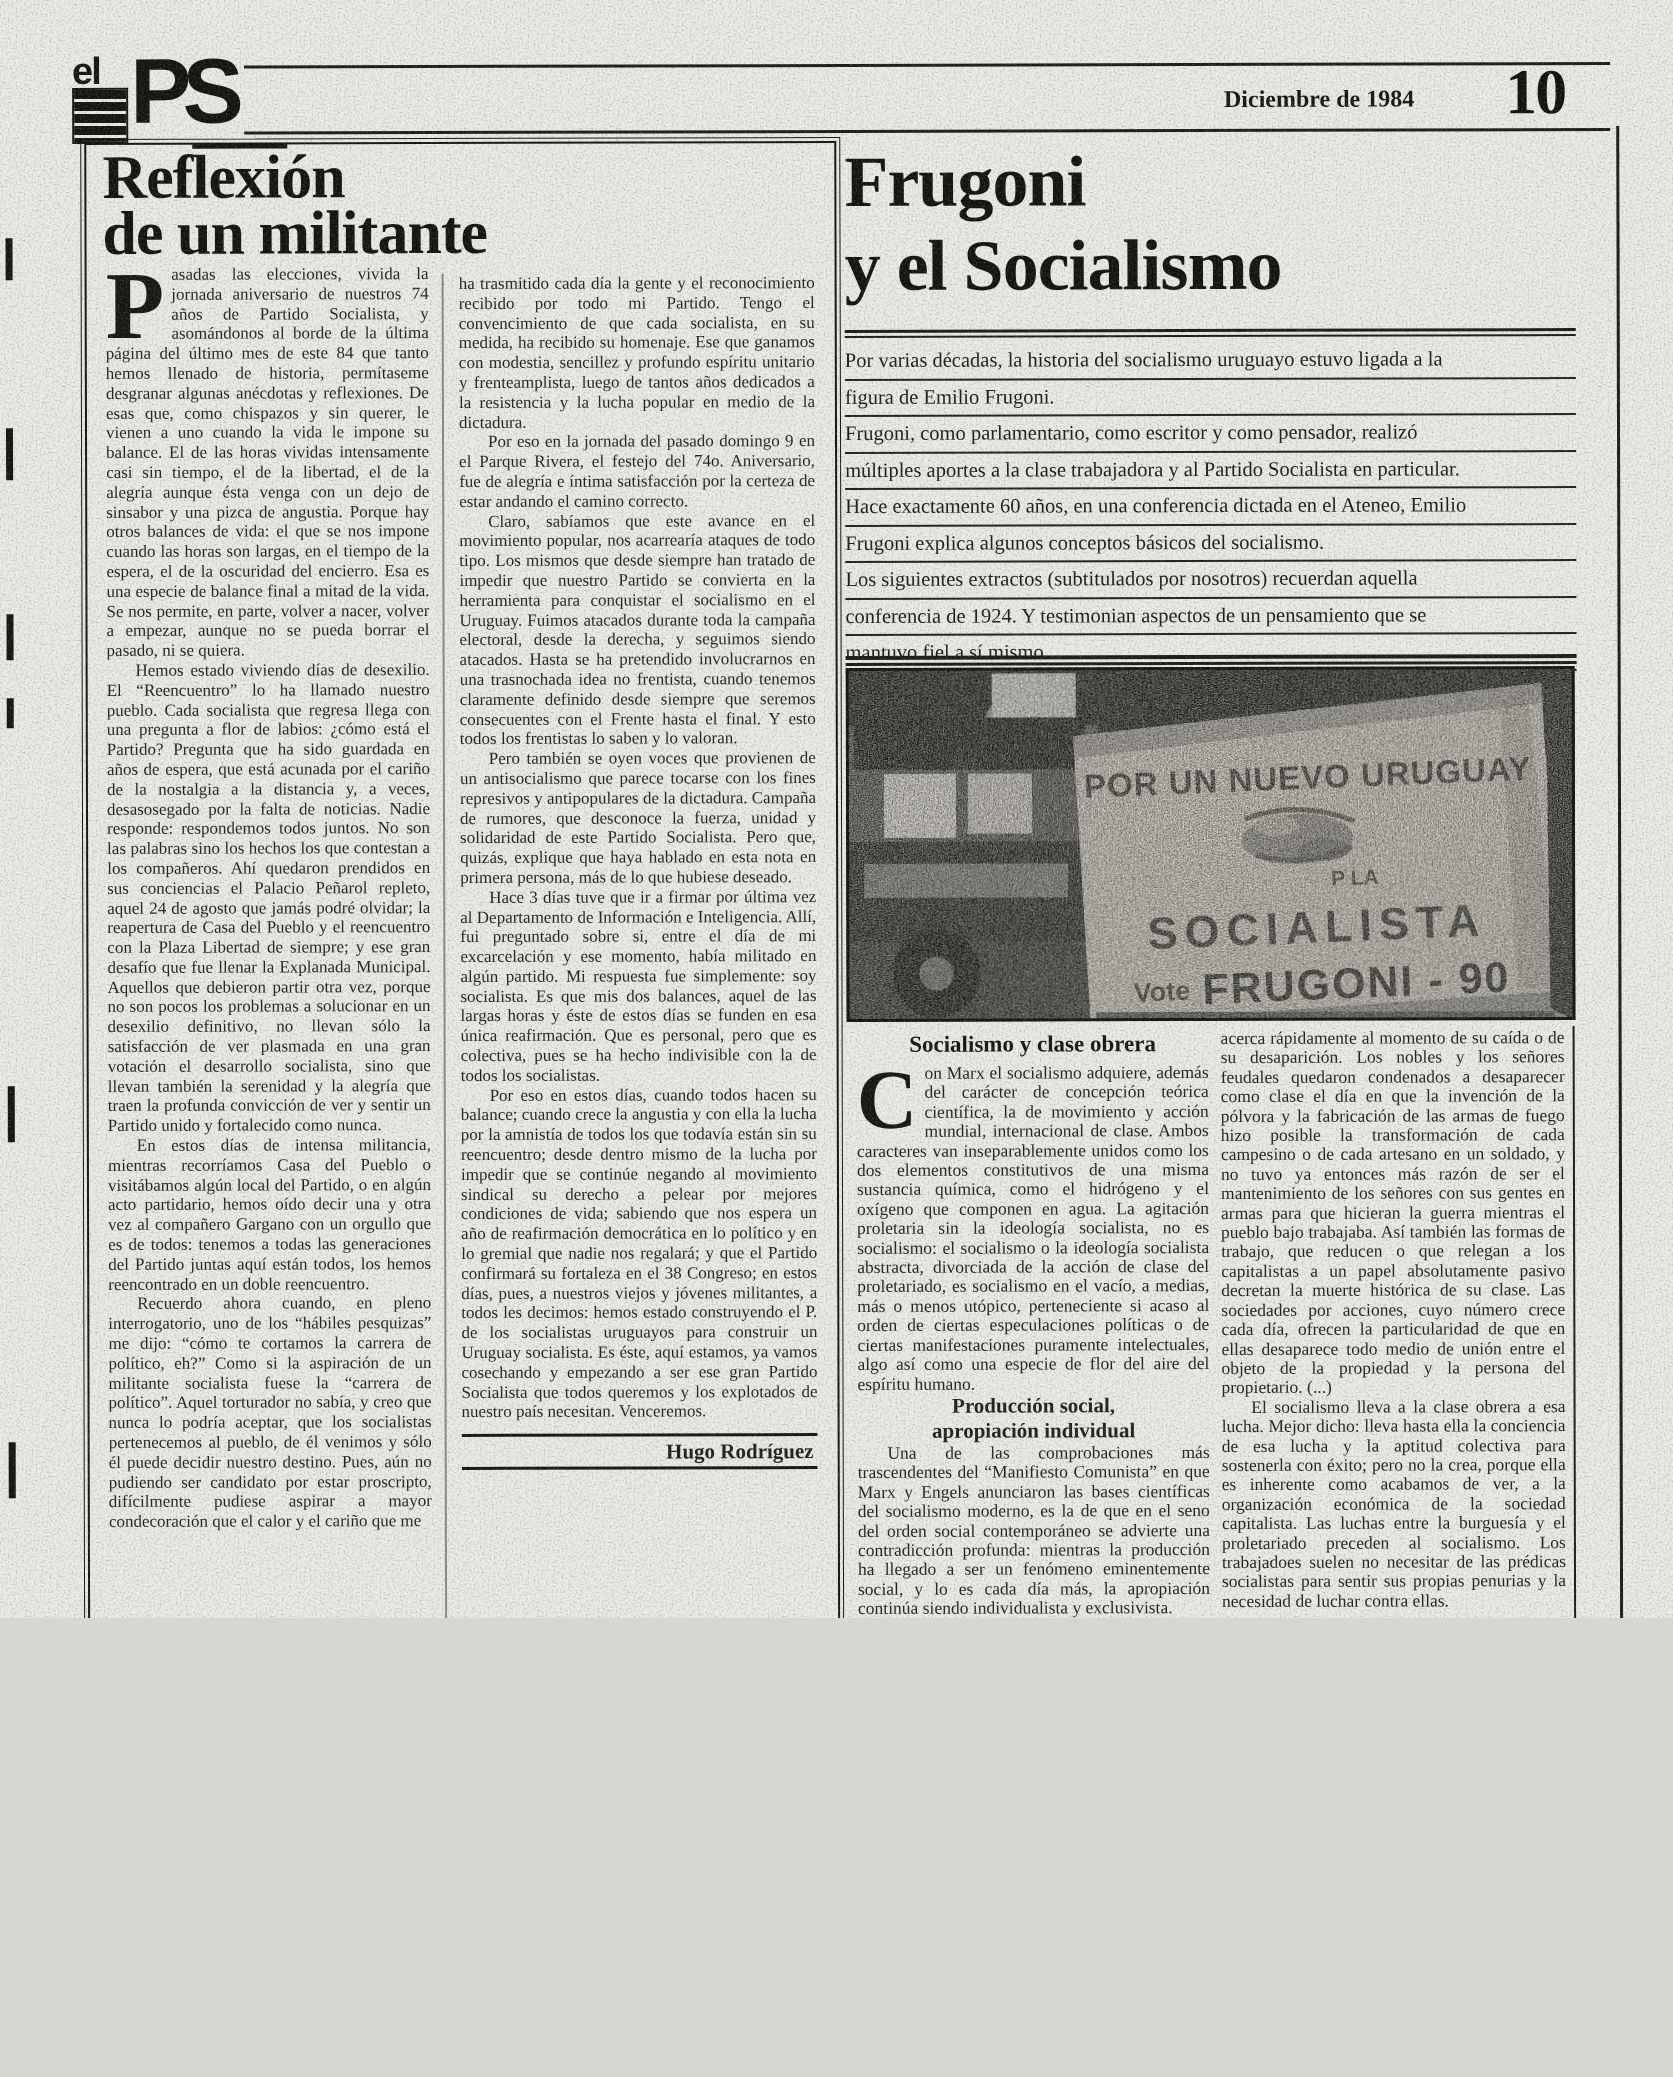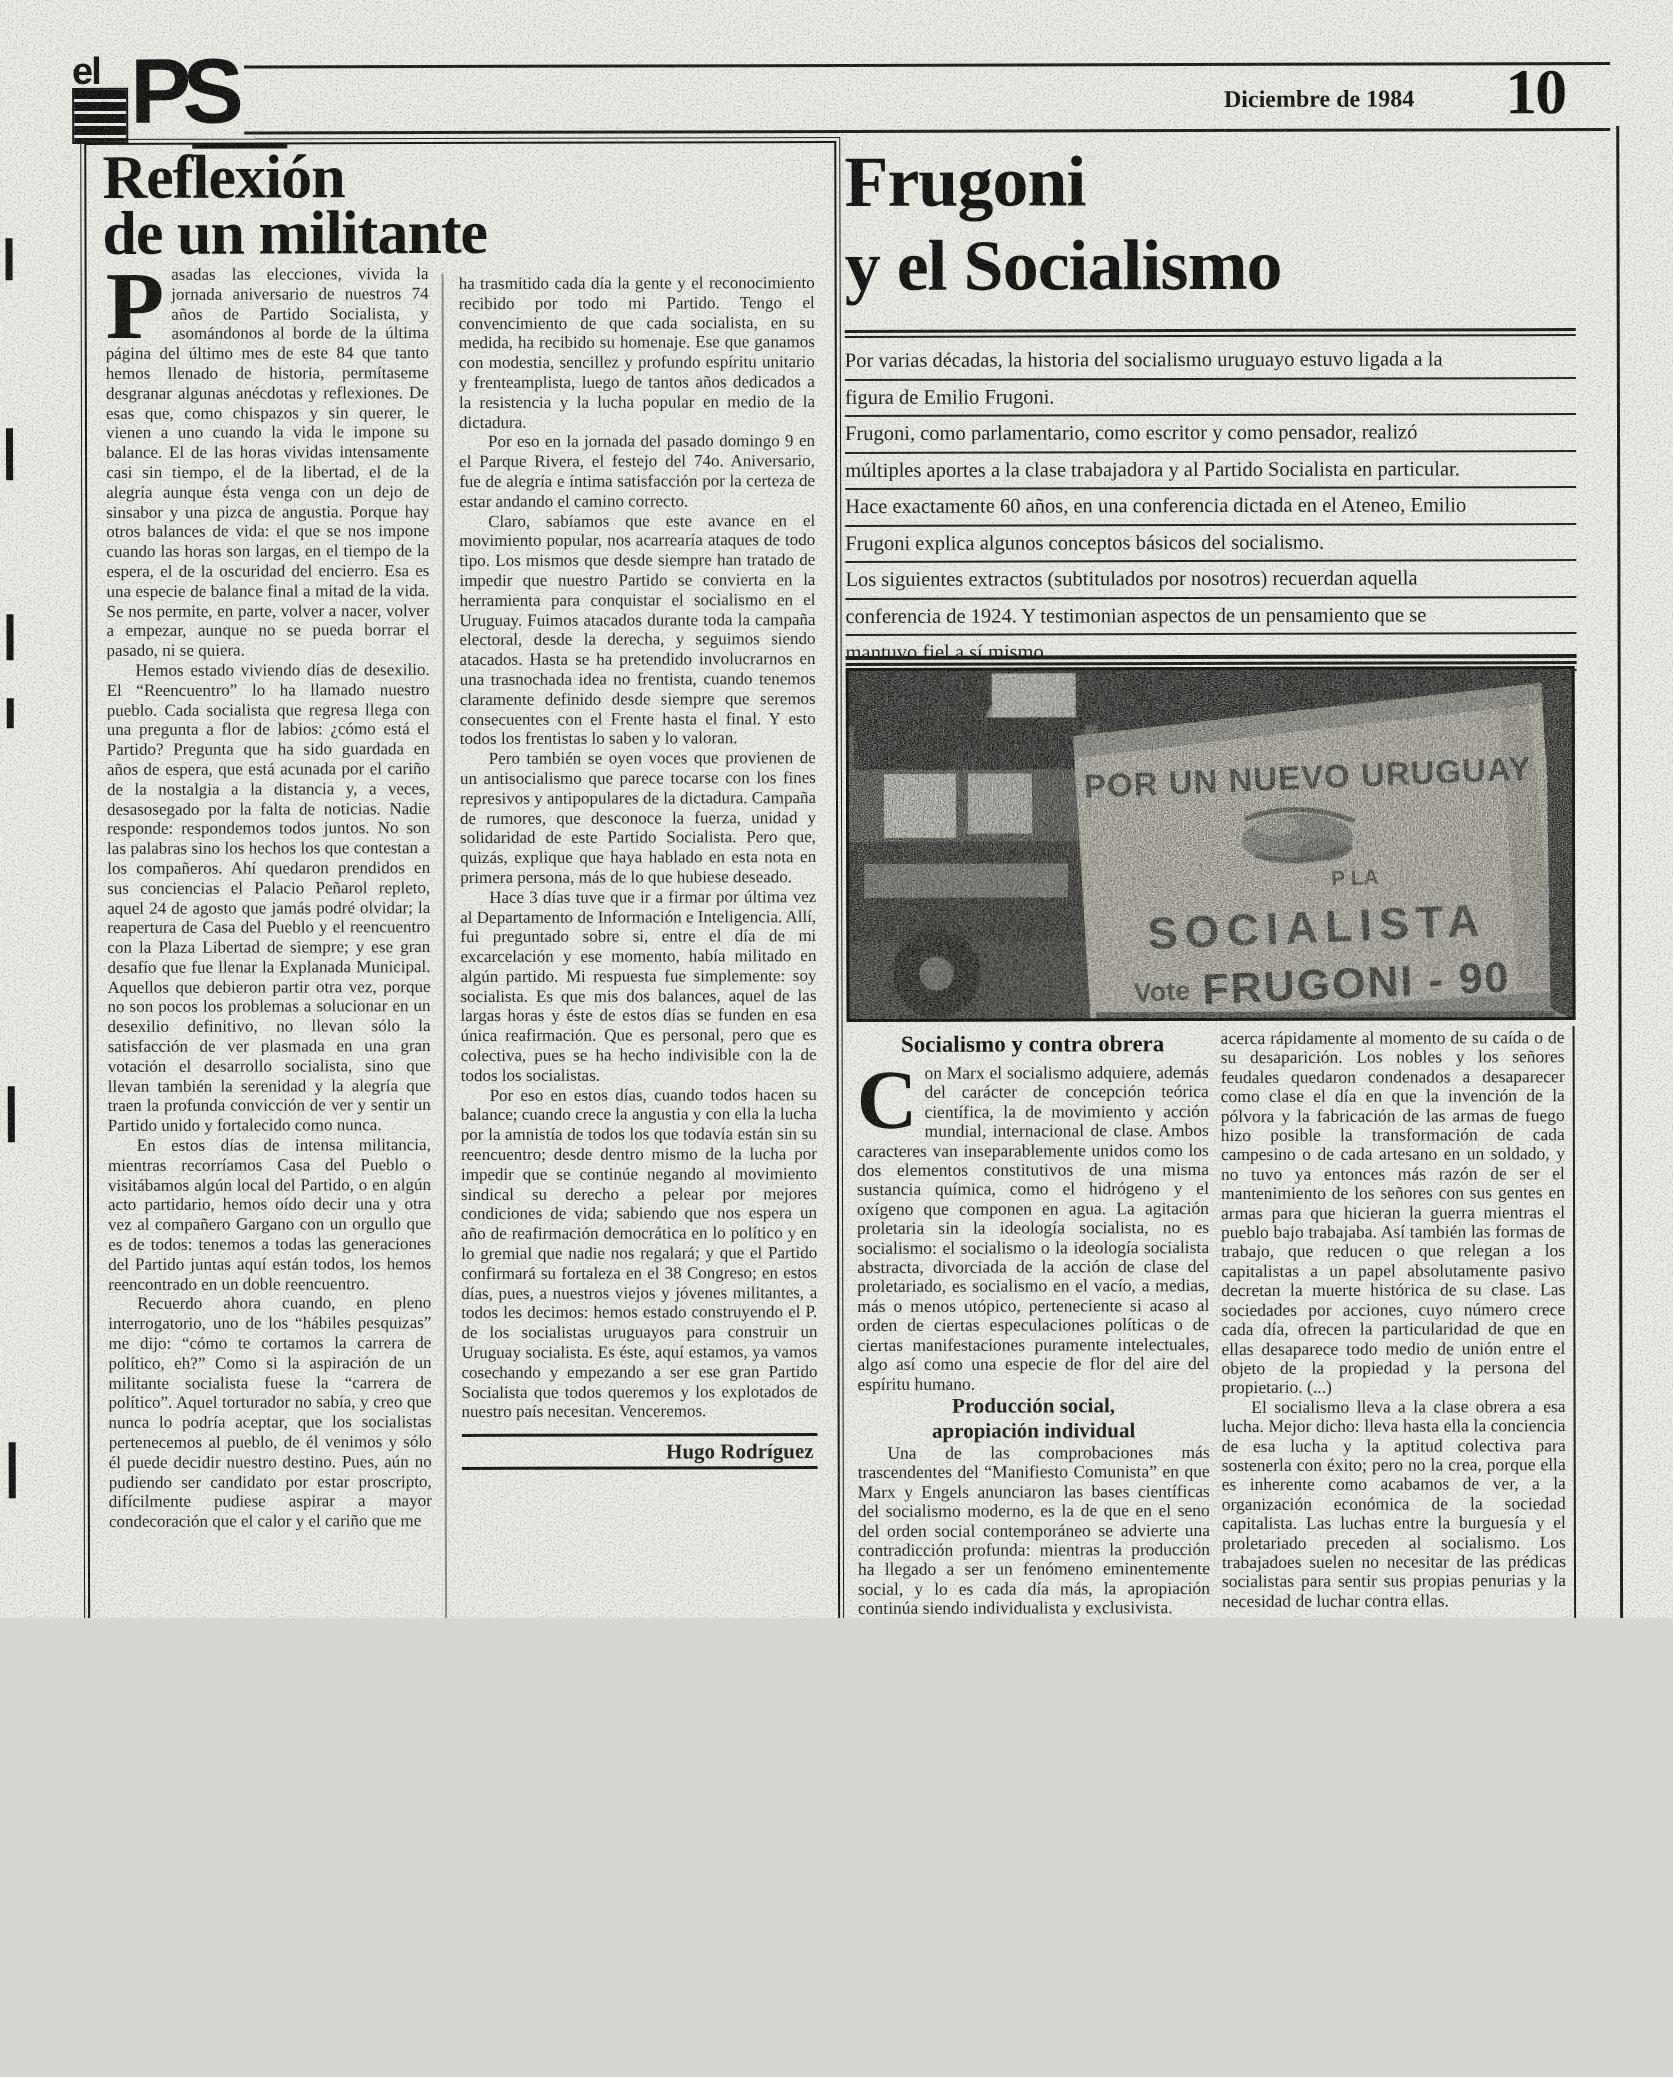--- a/index.html
+++ b/index.html
@@ -168,21 +168,21 @@
       <text x="282" y="328" font-family="Liberation Sans, sans-serif" font-weight="bold" font-size="27" fill="#2d2b23" opacity="0.85">Vote</text>
       <text x="505" y="333" text-anchor="middle" font-family="Liberation Sans, sans-serif" font-weight="bold" font-size="43" letter-spacing="2" fill="#26241d" opacity="0.92">FRUGONI - 90</text>
     </g>
     <polygon points="700,24 729,18 729,354 704,342" fill="#2e2d28"></polygon>
     <rect x="250" y="345" width="458" height="9" fill="#54524a"></rect>
     <rect width="729" height="354" filter="url(#gdark)" opacity="0.5"></rect>
     <rect width="729" height="354" filter="url(#glight)" opacity="0.45"></rect>
     <rect x="1.5" y="1.5" width="726" height="351" fill="none" stroke="#14130e" stroke-width="3"></rect>
   </svg>
 
-  <div class="abs caption">Socialismo y contra obrera</div>
+  <div class="abs caption">Socialismo y clase obrera</div>
 
   <div class="rule" style="left:1572px;top:1028px;width:2px;height:764px;"></div>
 
   <div class="col fbody" style="left:856px;top:1064px;width:352px;height:852px;">
     <p><span class="dropC">C</span><span>on Marx el socialismo adquiere, además del carácter de concepción teórica científica, la de movimiento y acción mundial, internacional de clase. Ambos caracteres van inseparablemente unidos como los dos elementos constitutivos de una misma sustancia química, como el hidrógeno y el oxígeno que componen en agua. La agitación proletaria sin la ideología socialista, no es socialismo: el socialismo o la ideología socialista abstracta, divorciada de la acción de clase del proletariado, es socialismo en el vacío, a medias, más o menos utópico, perteneciente si acaso al orden de ciertas especulaciones políticas o de ciertas manifestaciones puramente intelectuales, algo así como una especie de flor del aire del espíritu humano.</span></p>
     <p class="subhead">
       <span>Producción social,</span><br>
       <span>apropiación individual</span>
     </p>
     <p class="ind">Una de las comprobaciones más trascendentes del “Manifiesto Comunista” en que Marx y Engels anunciaron las bases científicas del socialismo moderno, es la de que en el seno del orden social contemporáneo se advierte una contradicción profunda: mientras la producción ha llegado a ser un fenómeno eminentemente social, y lo es cada día más, la apropiación continúa siendo individualista y exclusivista.</p>

